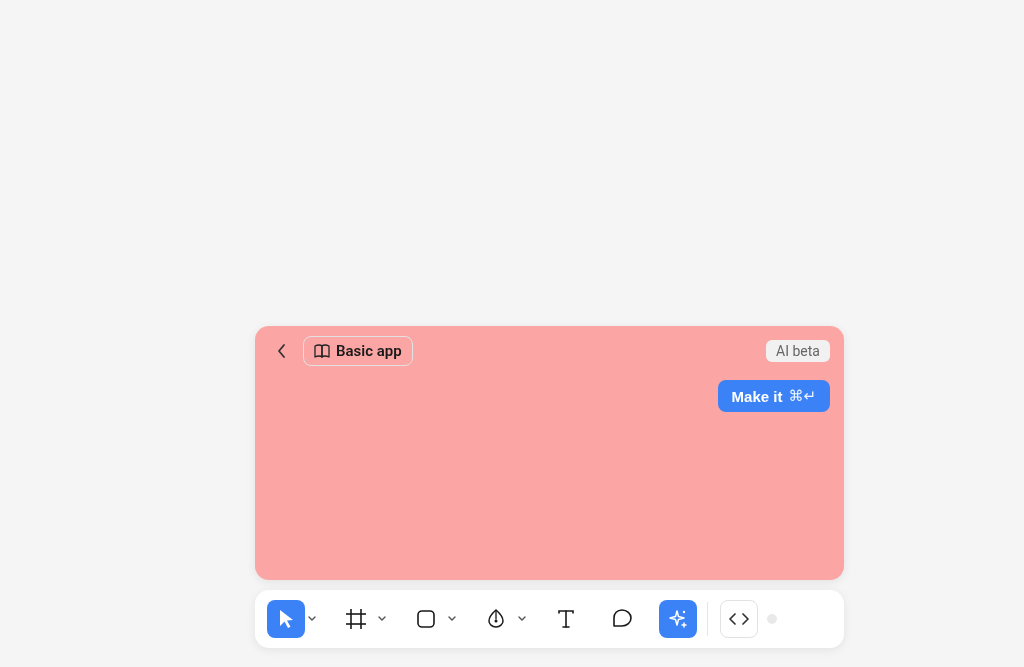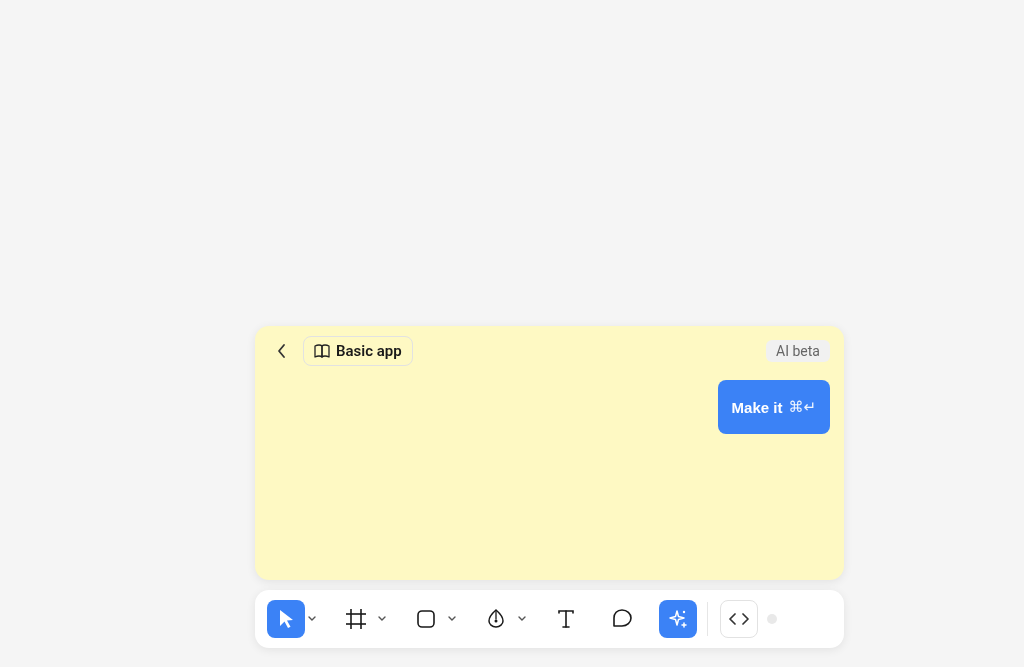--- a/index.html
+++ b/index.html
@@ -15,21 +15,21 @@
       position: relative;
       overflow: hidden;
     }
 
     .ai-panel {
       position: absolute;
       left: 255px;
       top: 326px;
       width: 589px;
       height: 254px;
-      background: #fef9c3;
+      background: #fca5a5;
       border-radius: 14px;
       box-shadow: 0 2px 10px rgba(0,0,0,0.08);
       display: flex;
       flex-direction: column;
     }
 
     .ai-header {
       display: flex;
       align-items: center;
       padding: 10px 14px 8px 14px;
@@ -106,21 +106,21 @@
       display: flex;
       justify-content: flex-end;
       padding: 6px 14px 12px 14px;
     }
 
     .make-it-btn {
       background: #3b82f6;
       color: #fff;
       border: none;
       border-radius: 8px;
-      padding: 18px 14px;
+      padding: 7px 14px;
       font-size: 15px;
       font-weight: 600;
       display: inline-flex;
       align-items: center;
       gap: 6px;
       cursor: pointer;
     }
 
     .shortcut {
       font-weight: 500;

